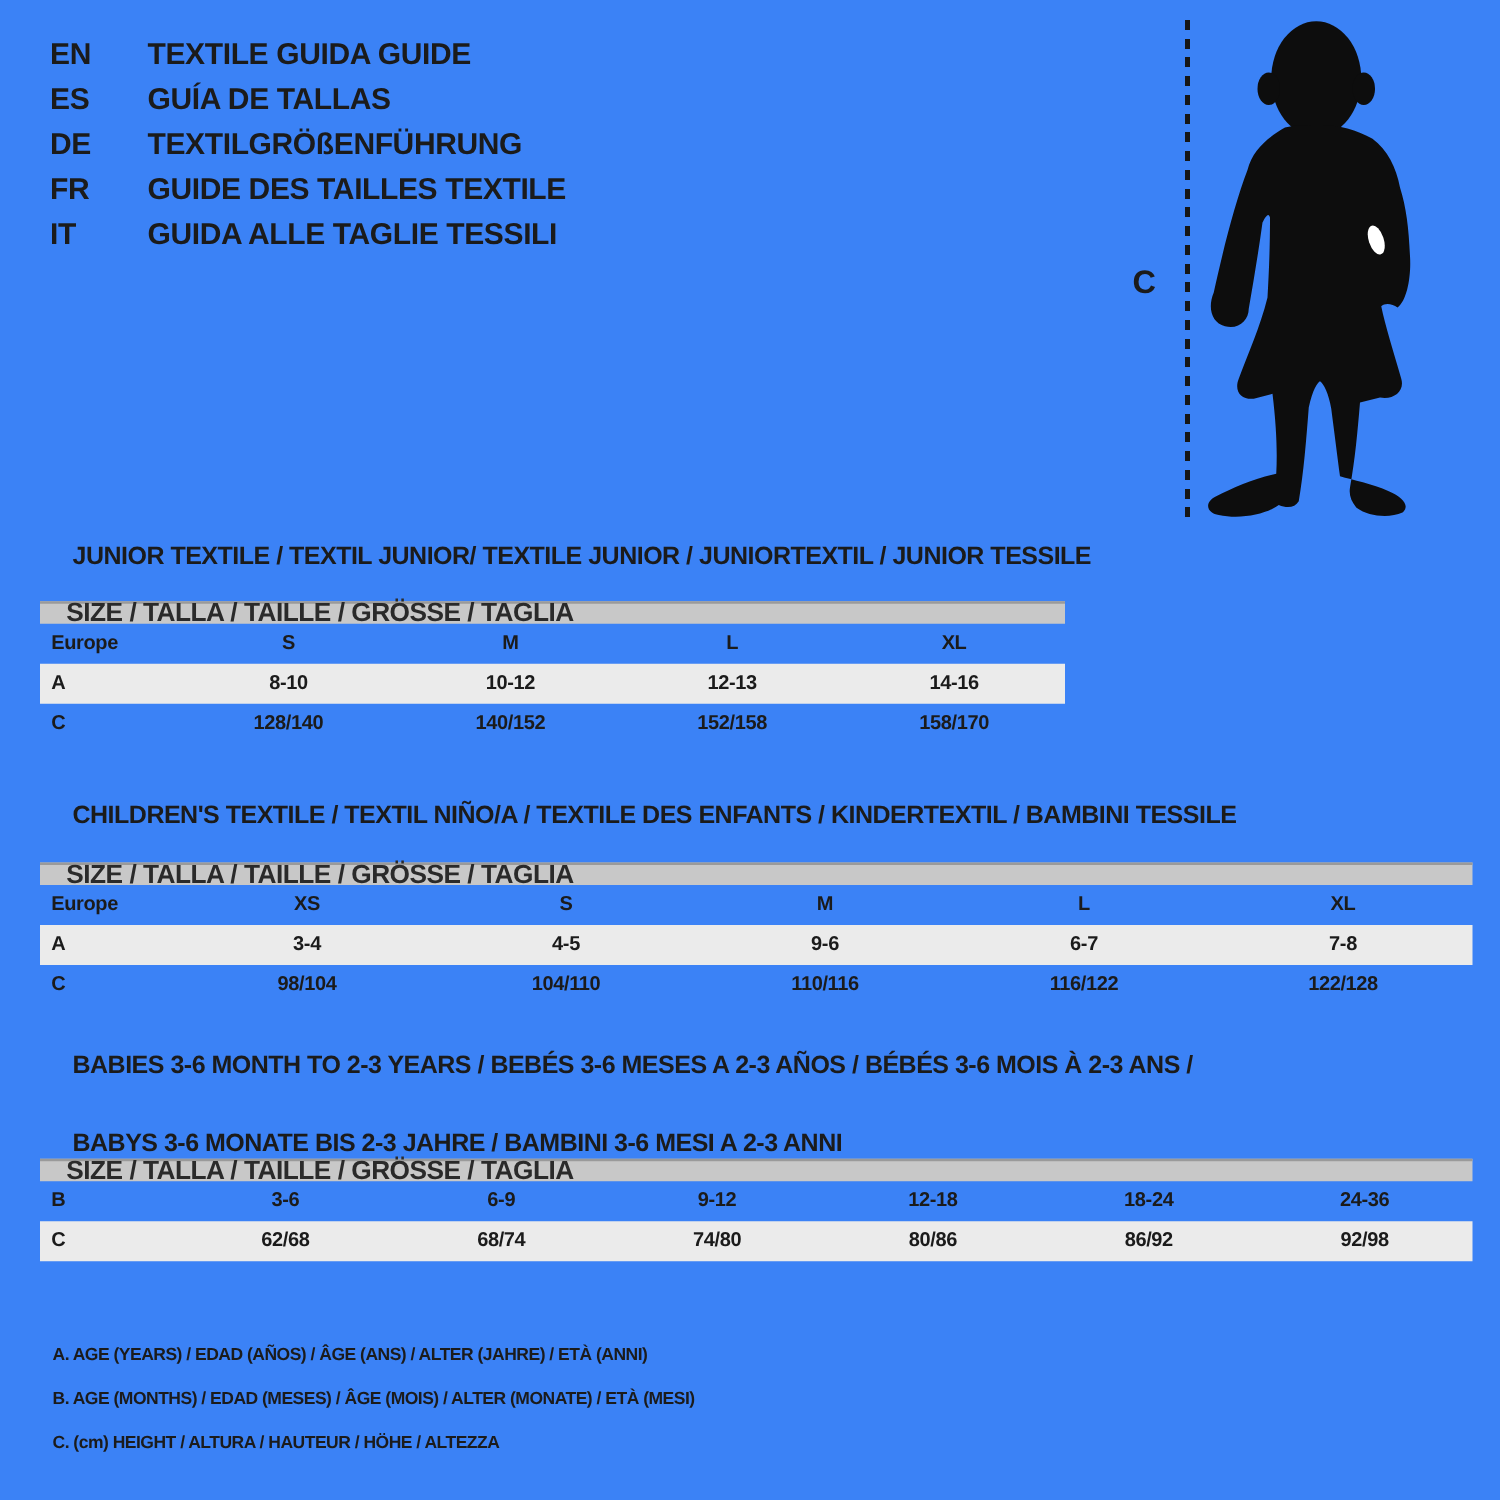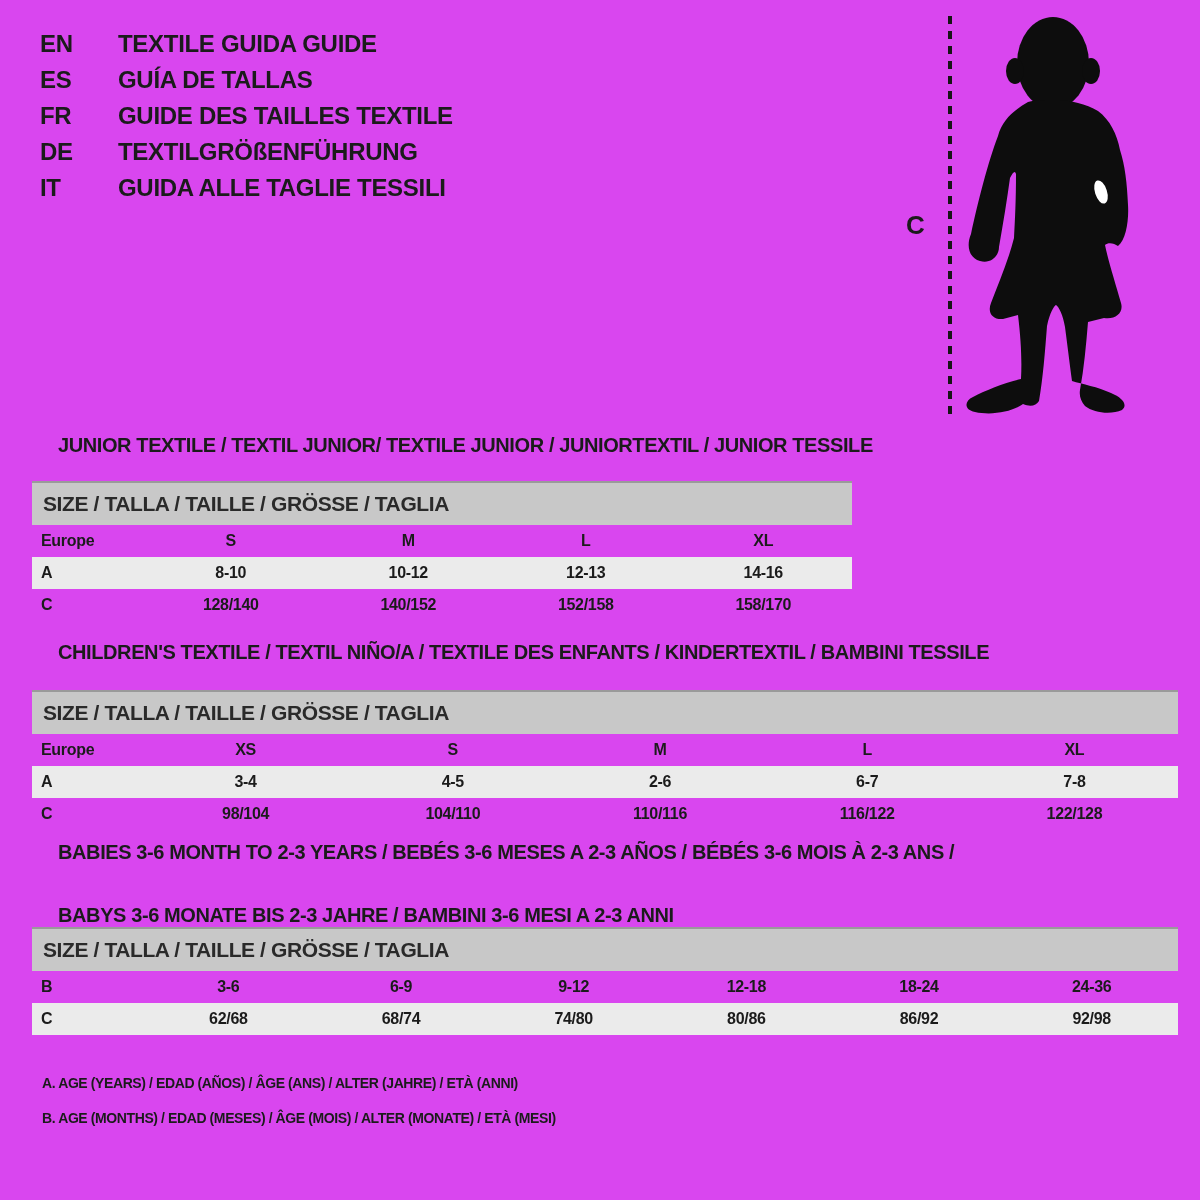--- a/index.html
+++ b/index.html
@@ -7,21 +7,21 @@
     --bar-border:#9a9a9a;
     --row-alt:#ebebeb;
     --text:#1b1b1b;
     --silhouette:#0d0d0d;
   }
   *{margin:0;padding:0;box-sizing:border-box;}
   html,body{background:#ffffff;}
   .canvas{
     position:relative;
     width:1200px;height:1200px;
-    background:#d946ef;
+    background:#3b82f6;
     font-family:"Liberation Sans", sans-serif;
     color:var(--text);
     overflow:hidden;
   }
   
   .lang-block{position:absolute;left:40px;top:26px;}
   .lang-row{display:flex;height:36px;align-items:center;font-size:24px;font-weight:bold;letter-spacing:-0.3px;}
   .lang-code{width:78px;}
   .lang-label{white-space:nowrap;}
   
@@ -32,23 +32,23 @@
   .measure-label{position:absolute;left:906px;top:210px;font-size:26px;font-weight:bold;}
   .baby{position:absolute;left:958px;top:10px;width:190px;height:415px;fill:var(--silhouette);}
   
   .section-title{
     position:absolute;left:58px;height:26px;
     font-size:20px;font-weight:bold;letter-spacing:-0.4px;white-space:nowrap;
   }
   
   .size-table{position:absolute;left:32px;}
   .size-bar{
-    height:44px;background:var(--bar-bg);
+    height:18px;background:var(--bar-bg);
     border-top:2px solid var(--bar-border);
-    display:flex;align-items:center;padding-left:11px;
+    display:flex;align-items:center;padding-left:21px;
     font-size:21px;font-weight:bold;letter-spacing:-0.4px;color:#2a2a2a;text-align:center;
   }
   .trow{display:flex;height:32px;align-items:center;font-size:16px;font-weight:bold;letter-spacing:-0.3px;}
   .trow.shaded{background:var(--row-alt);}
   .tlabel{width:110px;padding-left:9px;}
   .tcell{flex:1;text-align:center;}
   
   .legend{position:absolute;left:42px;top:1066px;}
   .legend-line{height:35px;line-height:35px;font-size:14px;font-weight:bold;letter-spacing:-0.4px;white-space:nowrap;}
 </style>
@@ -60,26 +60,26 @@
   <div id="lang-block" class="lang-block">
       <div class="lang-row">
         <span class="lang-code">EN</span>
         <span class="lang-label">TEXTILE GUIDA GUIDE</span>
       </div>
       <div class="lang-row">
         <span class="lang-code">ES</span>
         <span class="lang-label">GUÍA DE TALLAS</span>
       </div>
       <div class="lang-row">
+        <span class="lang-code">DE</span>
+        <span class="lang-label">TEXTILGRÖßENFÜHRUNG</span>
+      </div>
+      <div class="lang-row">
         <span class="lang-code">FR</span>
         <span class="lang-label">GUIDE DES TAILLES TEXTILE</span>
-      </div>
-      <div class="lang-row">
-        <span class="lang-code">DE</span>
-        <span class="lang-label">TEXTILGRÖßENFÜHRUNG</span>
       </div>
       <div class="lang-row">
         <span class="lang-code">IT</span>
         <span class="lang-label">GUIDA ALLE TAGLIE TESSILI</span>
       </div>
     </div>
 
   <div class="measure-line"></div>
   <div class="measure-label">C</div>
 
@@ -162,21 +162,21 @@
           <span class="tcell">XS</span>
           <span class="tcell">S</span>
           <span class="tcell">M</span>
           <span class="tcell">L</span>
           <span class="tcell">XL</span>
         </div>
         <div class="trow shaded">
           <span class="tlabel">A</span>
           <span class="tcell">3-4</span>
           <span class="tcell">4-5</span>
-          <span class="tcell">2-6</span>
+          <span class="tcell">9-6</span>
           <span class="tcell">6-7</span>
           <span class="tcell">7-8</span>
         </div>
         <div class="trow">
           <span class="tlabel">C</span>
           <span class="tcell">98/104</span>
           <span class="tcell">104/110</span>
           <span class="tcell">110/116</span>
           <span class="tcell">116/122</span>
           <span class="tcell">122/128</span>
@@ -205,15 +205,16 @@
           <span class="tcell">80/86</span>
           <span class="tcell">86/92</span>
           <span class="tcell">92/98</span>
         </div>
       </div>
     </div>
 
   <div id="legend" class="legend">
       <div class="legend-line">A. AGE (YEARS) / EDAD (AÑOS) / ÂGE (ANS) / ALTER (JAHRE) / ETÀ (ANNI)</div>
       <div class="legend-line">B. AGE (MONTHS) / EDAD (MESES) / ÂGE (MOIS) / ALTER (MONATE) / ETÀ (MESI)</div>
+      <div class="legend-line">C. (cm) HEIGHT / ALTURA / HAUTEUR / HÖHE / ALTEZZA</div>
     </div>
 
 </div>
 
 </body></html>

